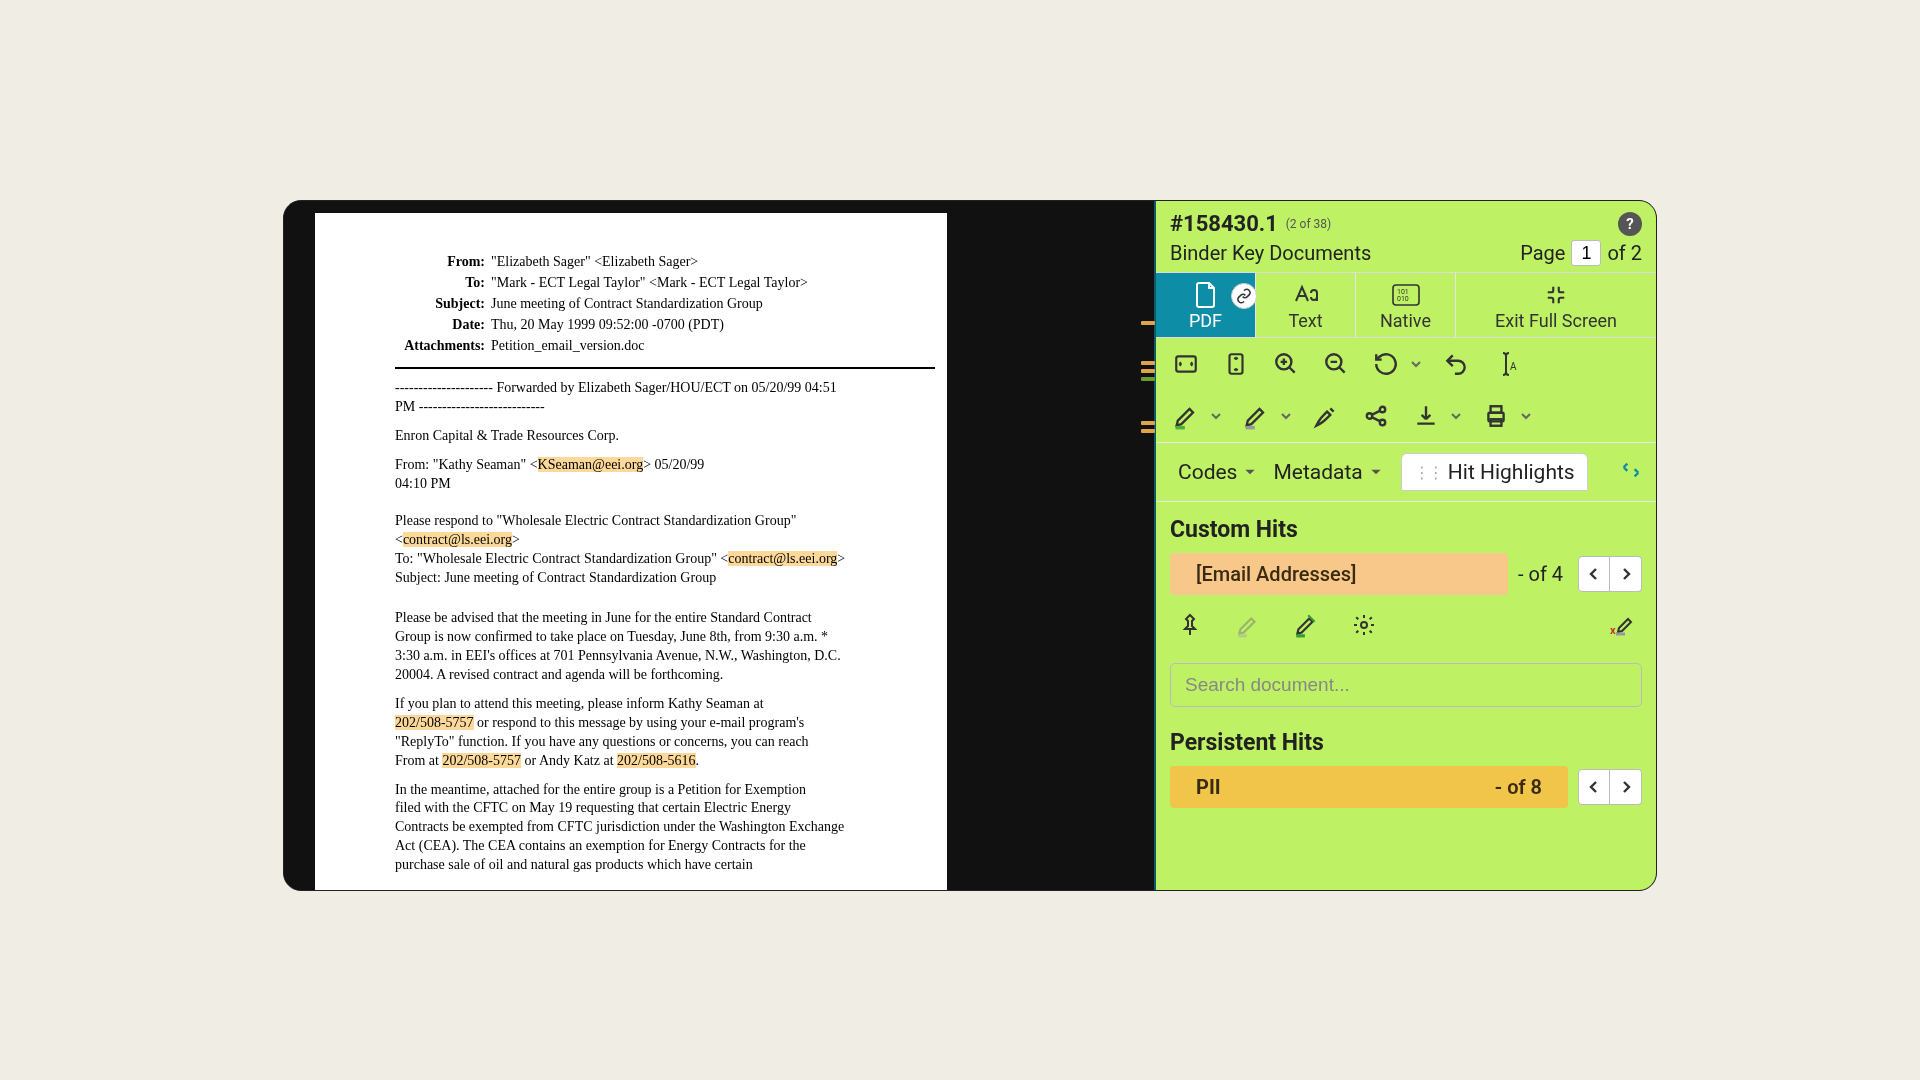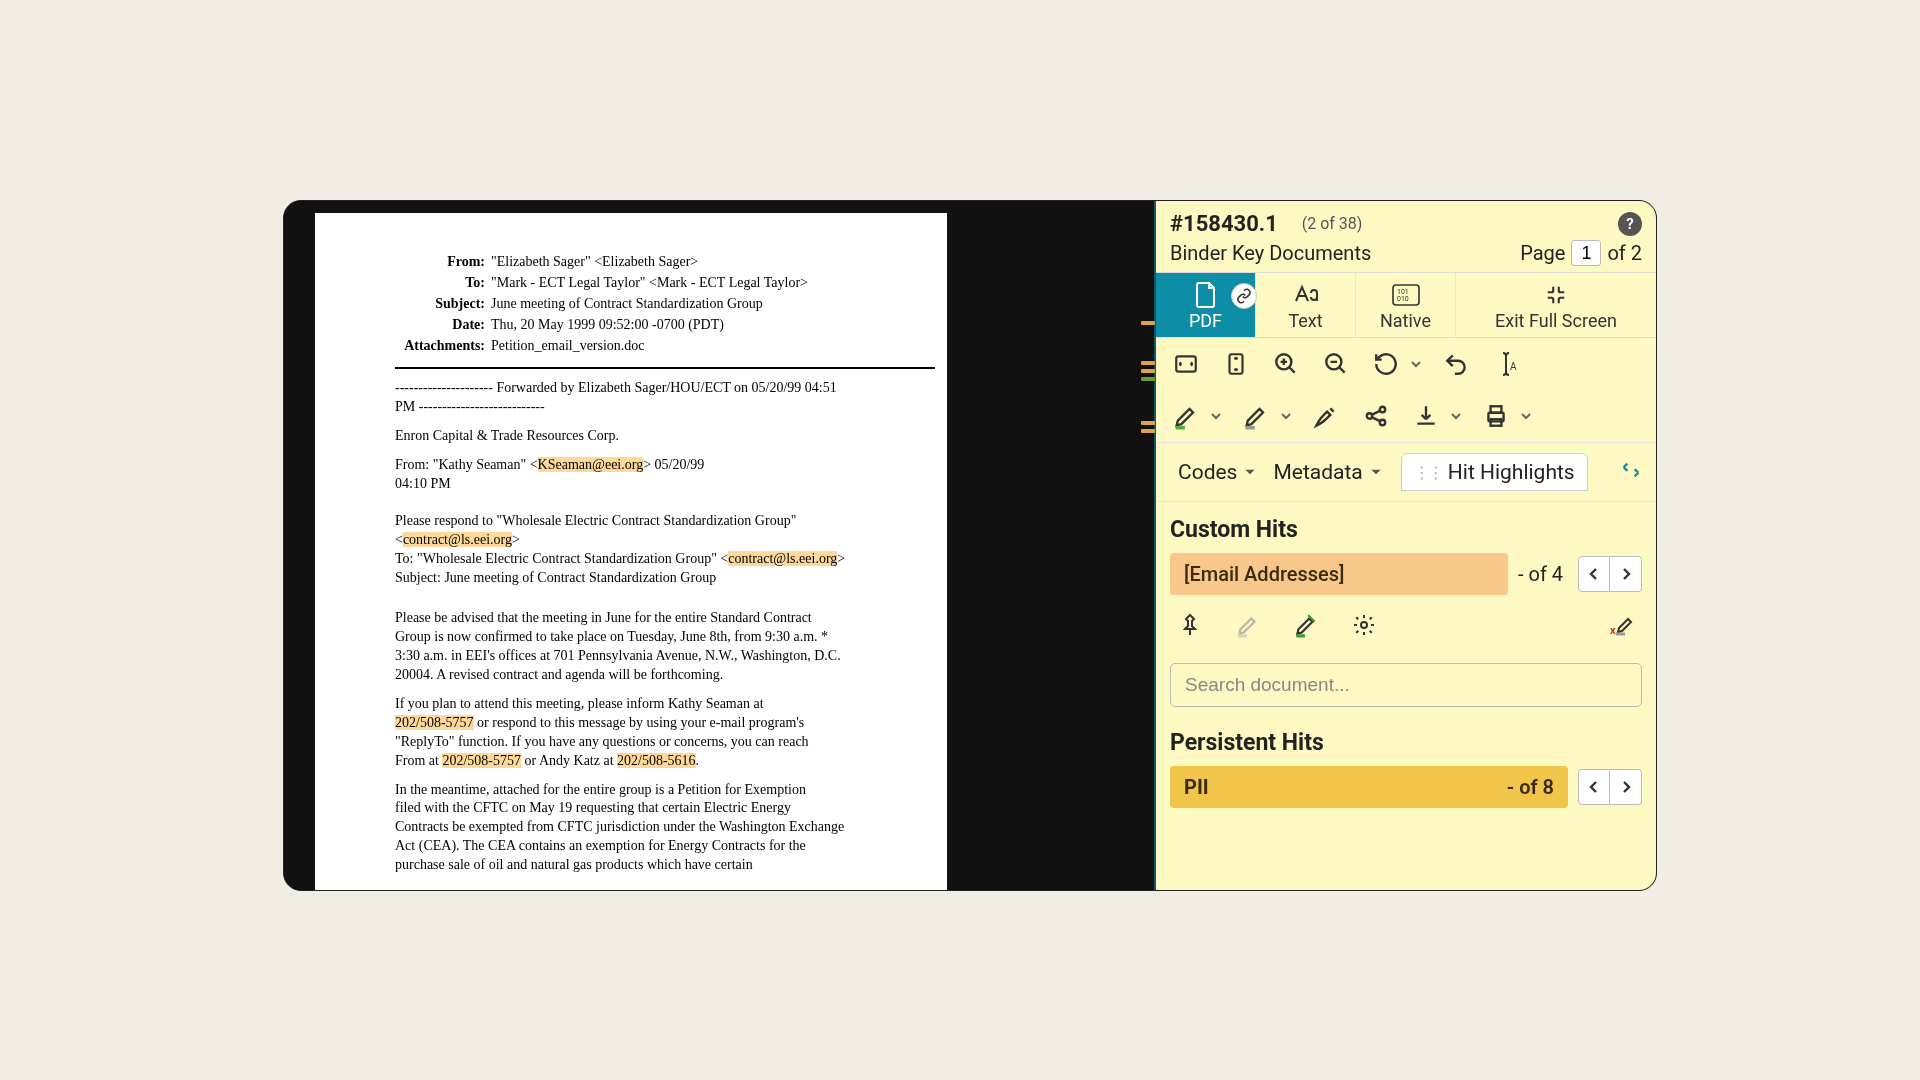--- a/index.html
+++ b/index.html
@@ -56,31 +56,31 @@
     position: absolute;
     left: 857px;
     top: 0;
     height: 100%;
     width: 14px;
   }
   .mk { position: absolute; width: 14px; height: 4px; border-radius:1px; }
   
   .inspector {
     flex: 1;
-    background: #fef9c3;
+    background: #bef264;
     display: flex;
     flex-direction: column;
     font-size: 18px;
     color: #222;
     border-left: 2px solid #0d5966;
   }
   .insp-head { padding: 10px 14px 6px 14px; }
   .docid-row { display:flex; align-items:center; }
   .docid { font-weight:700; font-size:22px; }
-  .docpos { color:#555; font-size:16px; margin-left:24px; }
+  .docpos { color:#555; font-size:12px; margin-left:8px; }
   .help-icon {
     margin-left:auto; width:24px; height:24px; border-radius:50%;
     background:#555; color:#fff; display:flex; align-items:center;
     justify-content:center; font-size:15px; font-weight:700;
   }
   .binder-row { display:flex; align-items:center; margin-top:4px; font-size:20px;}
   .binder-row .bname { }
   .binder-row .pgl { margin-left:auto; margin-right:6px; }
   .pg-input {
     width:30px; height:26px; border:1px solid #bbb; border-radius:3px;
@@ -110,21 +110,21 @@
   .metatabs .mt { display:flex; align-items:center; gap:6px; font-size:21px; color:#222; padding:4px 4px;}
   .mt .caret { color:#666; }
   .mt.pill { border:1px solid #ccc; border-radius:6px 6px 0 0; padding:6px 12px; background:#fff; margin-left:6px;}
   .grip { color:#aaa; font-size:16px; letter-spacing:-2px; }
   .collapse-ic { margin-left:auto; color:#0d8ea6; }
   
   .sect { padding:8px 14px 4px 14px; }
   .sect h3 { font-size:23px; margin:6px 0 10px 0; font-weight:700; }
   .hitrow { display:flex; align-items:center; gap:10px; margin-bottom:10px;}
   .chip {
-    flex:1; height:42px; display:flex; align-items:center; padding:0 14px;
+    flex:1; height:42px; display:flex; align-items:center; padding:0 26px;
     border-radius:4px; font-size:20px; font-weight:500;
   }
   .chip.orange { background:#f7c889; color:#3a2a10;}
   .chip.yellow { background:#f0c54a; color:#3a2a10; font-weight:700;}
   .hitcount { font-size:20px; color:#222; min-width:50px; }
   .navbtns { display:flex; }
   .navbtn {
     width:32px; height:36px; border:1px solid #bbb; background:#fff;
     display:flex; align-items:center; justify-content:center; color:#333;
   }

